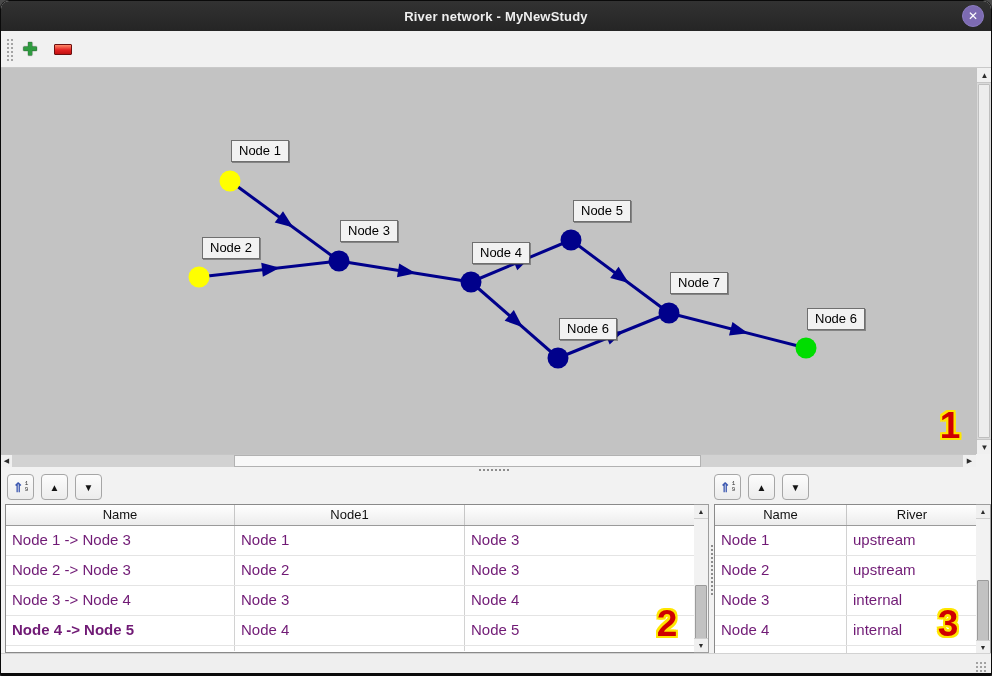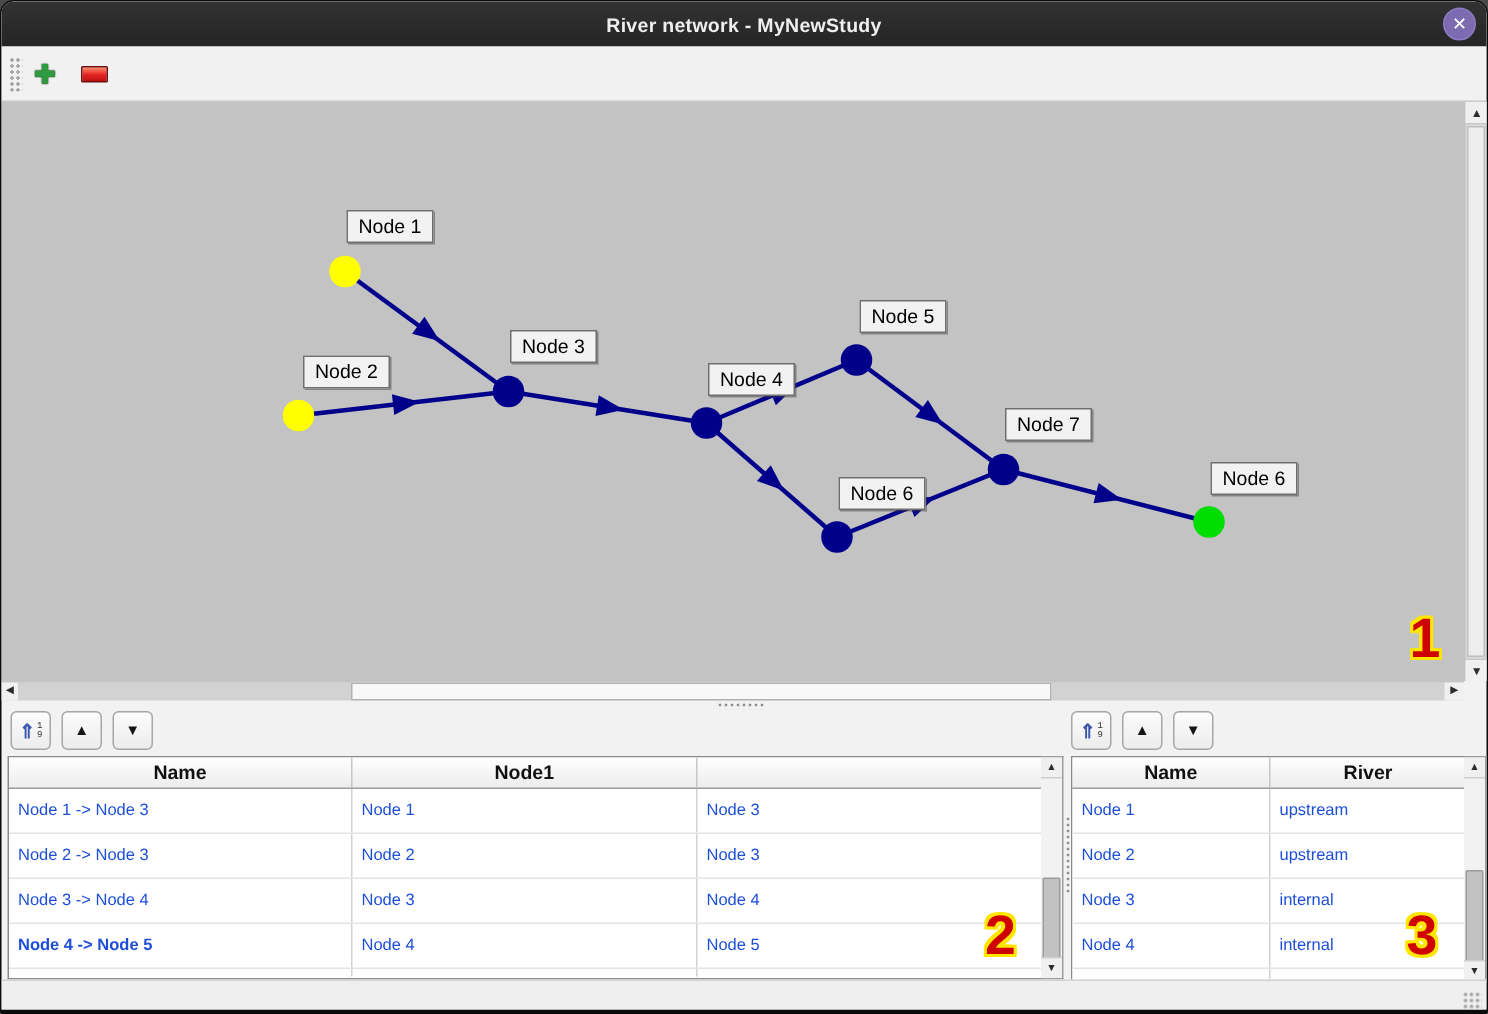--- a/index.html
+++ b/index.html
@@ -71,28 +71,28 @@
     padding:0;font-size:10px;color:#141414;cursor:pointer;}
   .sort-ic{display:flex;align-items:center;gap:1px;}
   .sort-arrow{color:#3b57b0;font-size:13px;font-weight:bold;line-height:13px;}
   .sort-nums{display:flex;flex-direction:column;font-size:6px;line-height:6px;color:#333;
     font-family:"Liberation Mono",monospace;}
   
   .dtable{position:absolute;top:503px;background:#fff;border:1px solid #8a8a8a;box-sizing:content-box;}
   #reaches-table{left:4px;width:689px;height:147px;}
   #nodes-table{left:713px;width:262px;height:149px;}
   .thead{display:flex;height:21px;background:linear-gradient(#ffffff,#ececec);
-    border-bottom:1px solid #9a9a9a;box-sizing:border-box;font-weight:bold;}
+    border-bottom:1px solid #9a9a9a;box-sizing:border-box;}
   .hcell{font-size:13px;text-align:center;line-height:19px;color:#111;
     border-right:1px solid #c6c6c6;box-sizing:border-box;overflow:hidden;}
   .hcell:last-child{border-right:none;}
   .trow{display:flex;height:30px;border-bottom:1px solid #e4e4e4;background:#fff;box-sizing:border-box;}
   .trow.partial{border-bottom:none;}
-  .cell{font-size:11px;line-height:28px;padding-left:6px;border-right:1px solid #d2d2d2;
-    box-sizing:border-box;white-space:nowrap;overflow:hidden;color:#1d4ed8;}
+  .cell{font-size:15px;line-height:28px;padding-left:6px;border-right:1px solid #d2d2d2;
+    box-sizing:border-box;white-space:nowrap;overflow:hidden;color:#701a75;}
   .cell:last-child{border-right:none;}
   
   .tbl-vscroll{position:absolute;top:503px;width:15px;background:#f2f2f2;
     border:1px solid #9d9d9d;border-left:none;box-sizing:border-box;}
   #reaches-scroll{left:693px;height:149px;}
   #nodes-scroll{left:975px;height:151px;}
   .ts-up{top:0;height:14px;font-size:7px;line-height:13px;border-bottom:1px solid #cfcfcf;}
   .ts-down{bottom:0;height:14px;font-size:7px;line-height:13px;border-top:1px solid #cfcfcf;}
   .ts-thumb{position:absolute;left:1px;right:1px;background:#c2c2c2;border:1px solid #9b9b9b;
     border-radius:1px;cursor:grab;}

